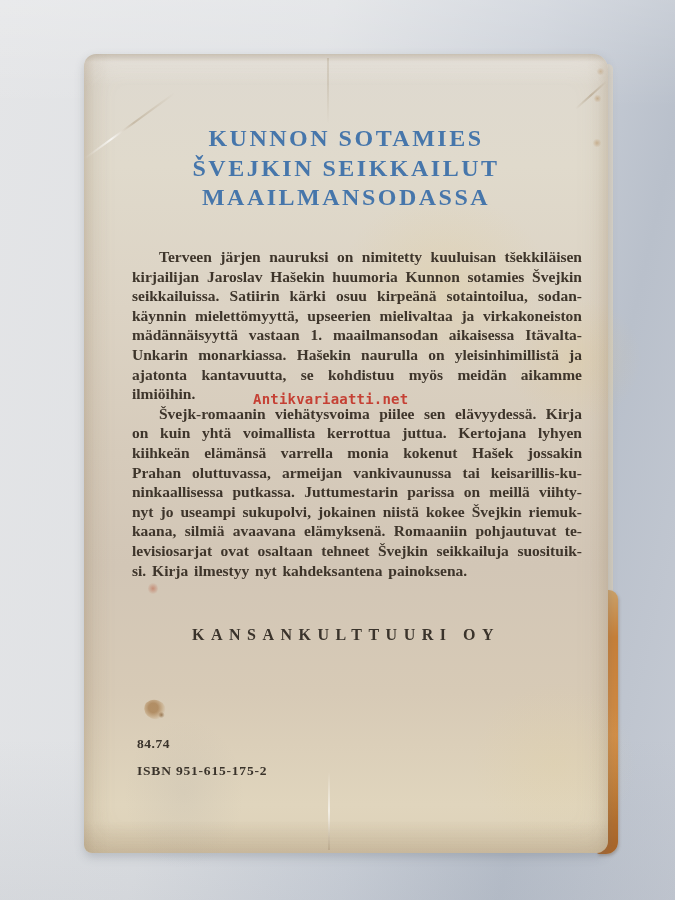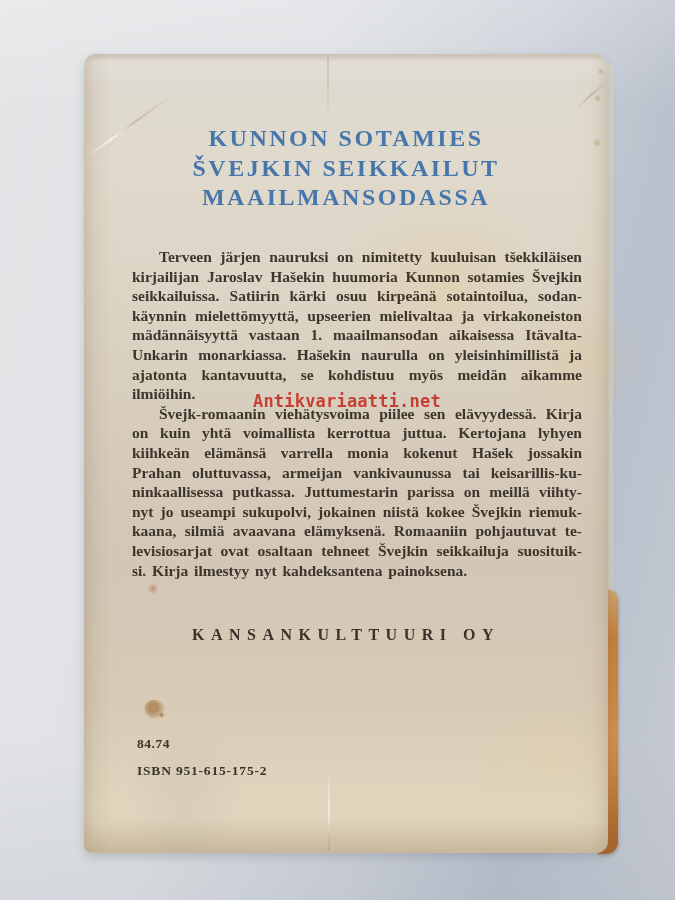--- a/index.html
+++ b/index.html
@@ -109,21 +109,21 @@
     position: absolute; left: 53px; top: 682px;
     color: #3a332b; font-weight: bold; font-size: 13.5px; letter-spacing: 0.5px;
   }
   .isbn {
     position: absolute; left: 53px; top: 709px;
     color: #3a332b; font-weight: bold; font-size: 13.5px; letter-spacing: 0.8px;
   }
   .watermark {
     position: absolute; left: 253px; top: 391px; z-index: 3;
     font-family: "DejaVu Sans Mono", monospace;
-    font-weight: bold; font-size: 17px; color: #c43529;
+    font-weight: bold; font-size: 14px; color: #c43529;
     letter-spacing: 0.2px; opacity: 0.92;
   }
 </style>
 </head>
 <body>
 
 <div class="scene">
 
   <div class="page-edge-light"></div>
   <div class="page-edge-orange"></div>

